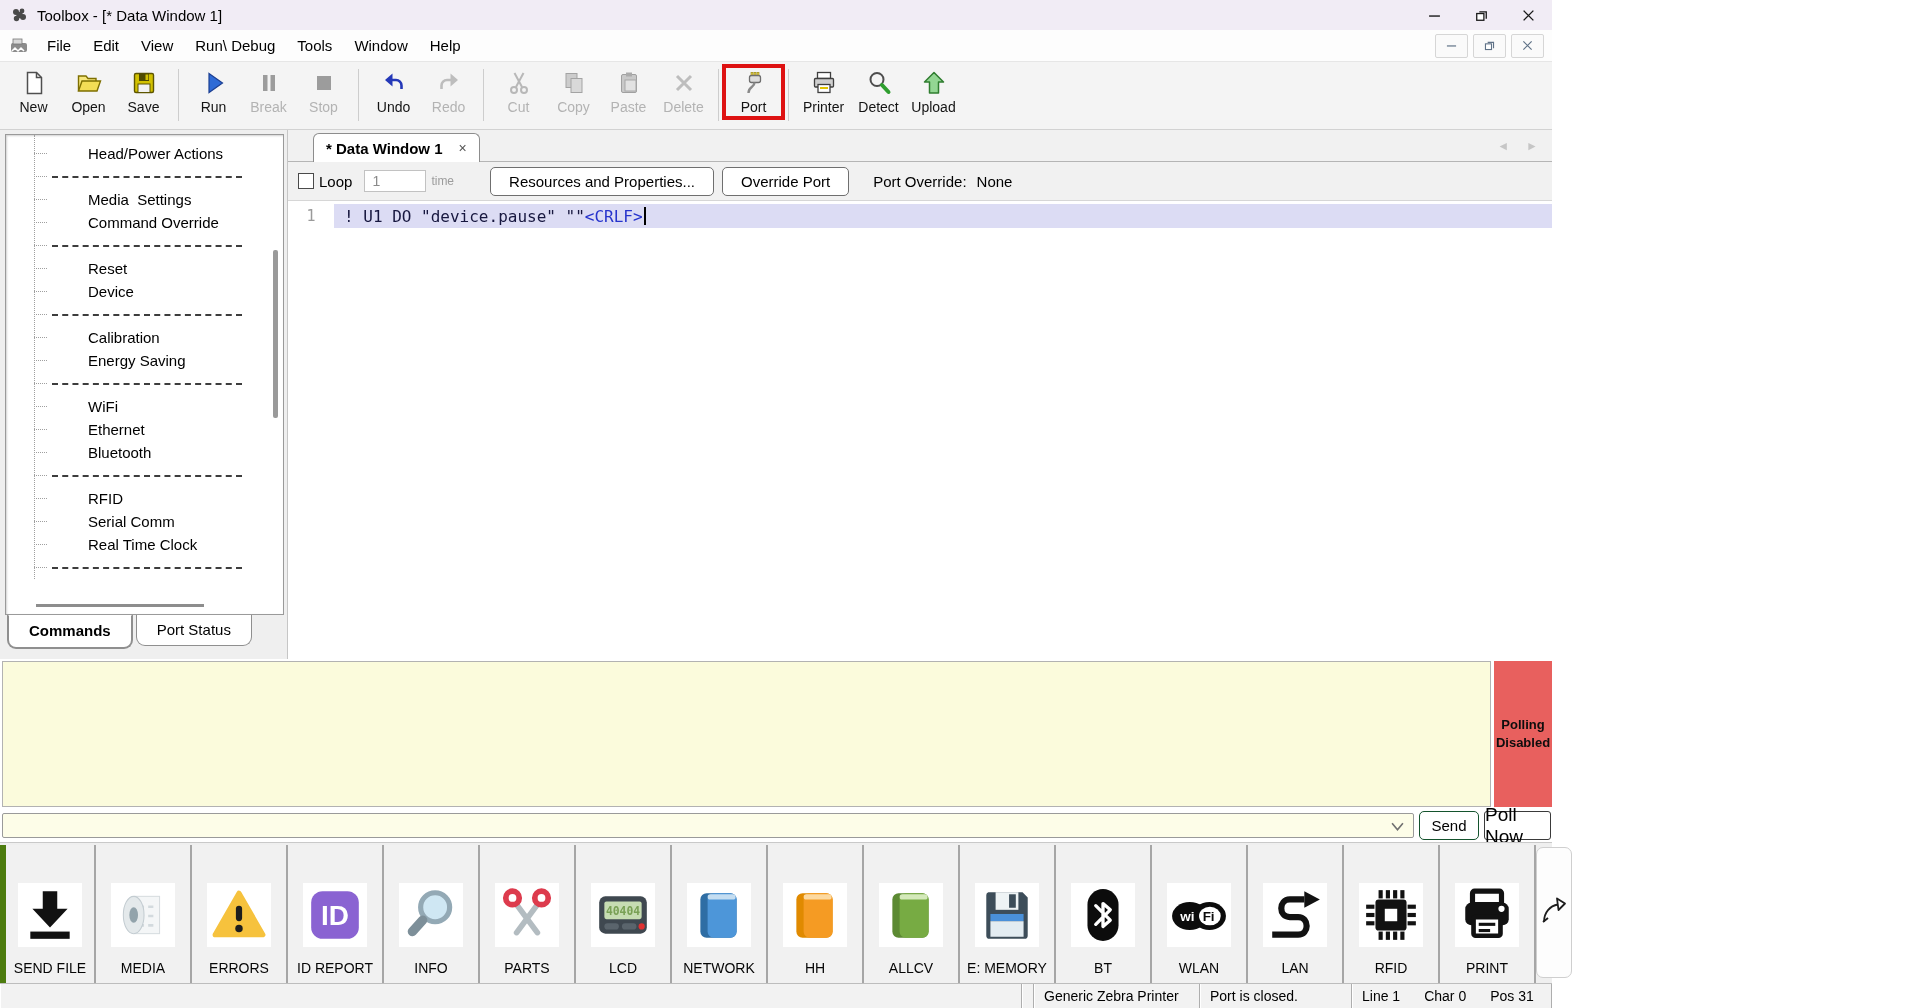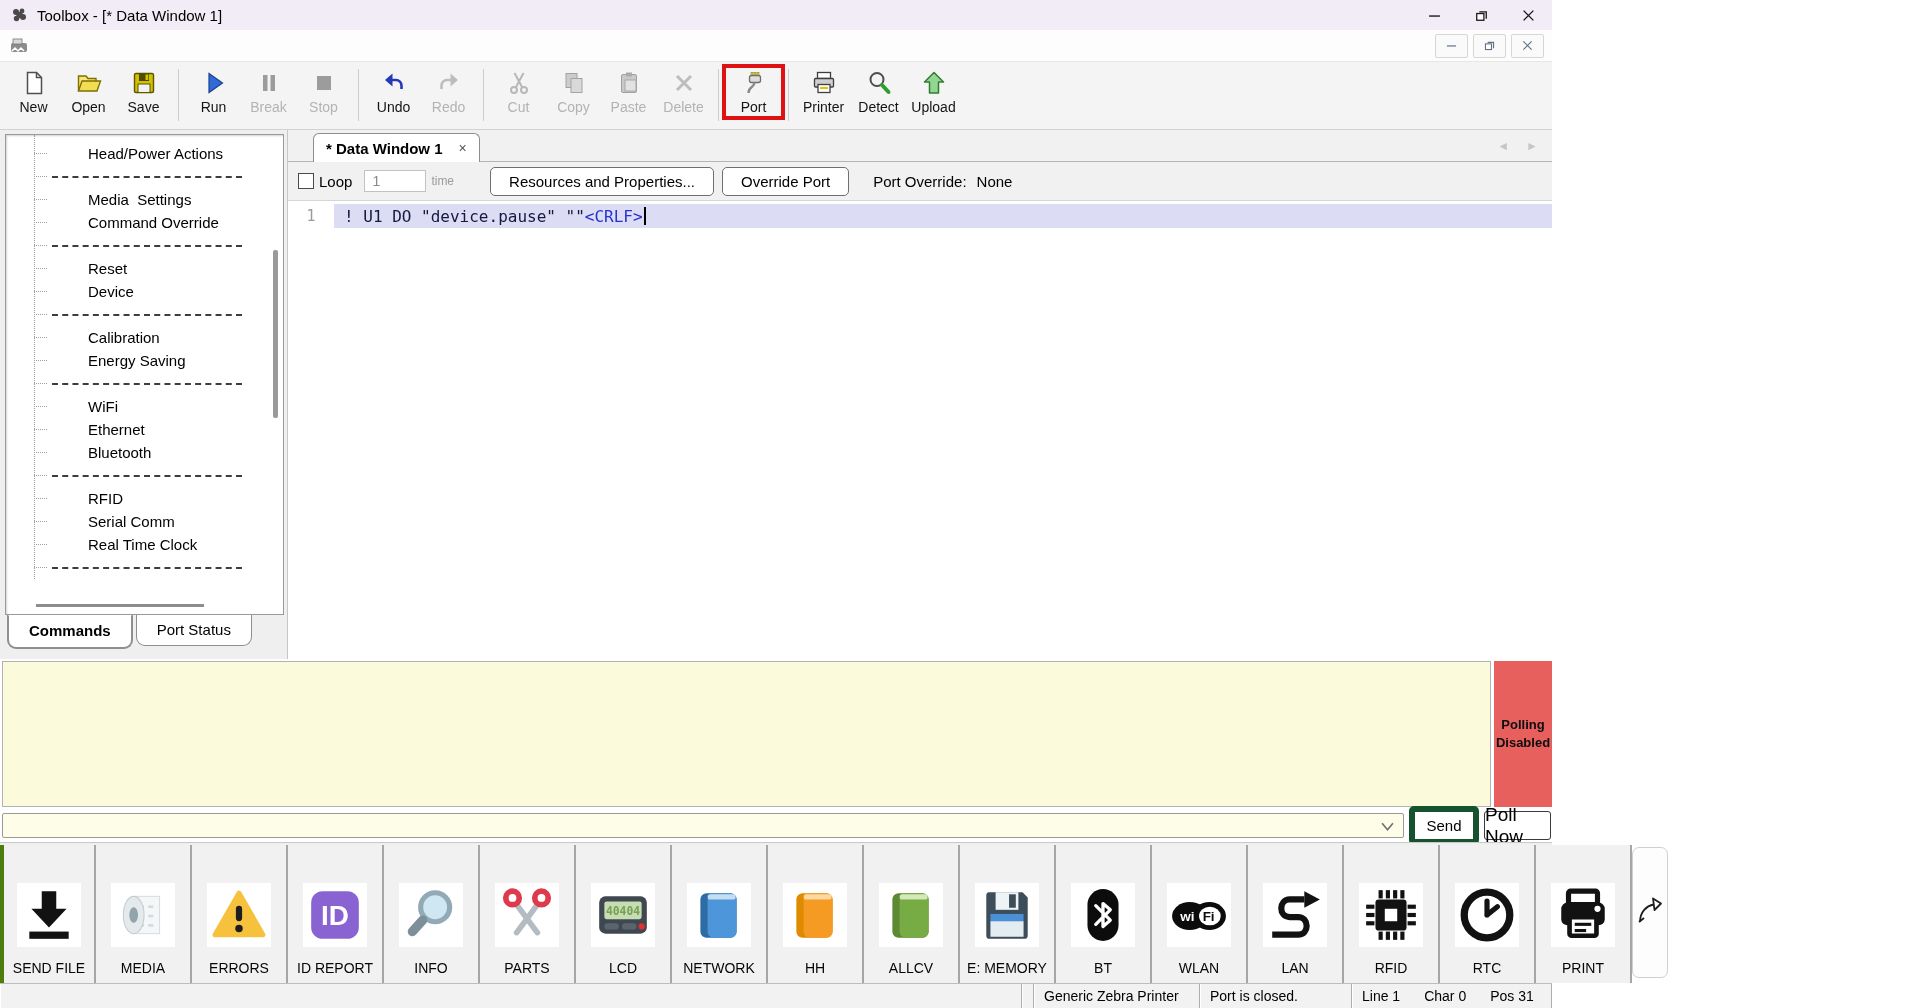--- a/index.html
+++ b/index.html
@@ -72,27 +72,27 @@
   .cursor{display:inline-block;width:2px;height:18px;background:#000;margin-left:1px;}
 
   
   .output{height:150px;flex:none;display:flex;background:#fff;padding:2px 0 2px 2px;box-sizing:border-box;}
   .output-yellow{flex:1;background:#fbfbdc;border:1px solid #b2b2b2;}
   .polling-box{width:58px;flex:none;margin-left:3px;background:#e8605e;display:flex;flex-direction:column;align-items:center;justify-content:center;font-size:13px;font-weight:600;line-height:1.4;color:#0d0d0d;}
 
   .sendrow{height:33px;flex:none;display:flex;align-items:center;padding:3px 1px 3px 2px;box-sizing:border-box;background:#fff;}
   .send-combo{flex:1;height:25px;background:#fdfde8;border:1px solid #9a9a9a;border-radius:2px;display:flex;align-items:center;justify-content:flex-end;padding-right:9px;box-sizing:border-box;}
   .send-combo svg{width:13px;height:9px;}
-  .send-btn{width:58px;height:27px;margin:0 5px;background:#fff;border:6px solid #14532d;border-radius:5px;font-size:15px;display:flex;align-items:center;justify-content:center;flex:none;}
+  .send-btn{width:58px;height:27px;margin:0 5px;background:#fff;border:1px solid #14532d;border-radius:5px;font-size:15px;display:flex;align-items:center;justify-content:center;flex:none;}
   .pollnow-btn{width:65px;height:27px;background:#fff;border:1px solid #3a3a3a;border-radius:3px;font-size:19px;display:flex;align-items:center;justify-content:center;flex:none;}
 
   
   .quickbar{height:141px;flex:none;background:#efefef;border-top:1px solid #c9c9c9;display:flex;align-items:stretch;box-sizing:border-box;padding-top:2px;}
   .qbtn{width:96px;flex:none;border-right:2px solid #a6a6a6;background:#f1f1f1;display:flex;flex-direction:column;align-items:center;justify-content:flex-end;padding-bottom:7px;box-sizing:border-box;}
-  .qbtn:first-child{border-left:4px solid #4d7c0f;}
+  .qbtn:first-child{border-left:6px solid #4d7c0f;}
   .qicon{width:64px;height:64px;background:#fff;margin-bottom:13px;display:flex;align-items:center;justify-content:center;}
   .qicon svg{width:58px;height:58px;display:block;}
   .qlabel{font-size:14px;white-space:pre;color:#060606;}
   .side-arrow-btn{width:62px;margin-left:auto;margin-right:3px;margin-top:2px;margin-bottom:5px;background:#fdfdfd;border:1px solid #cfcfcf;border-radius:7px;display:flex;align-items:center;justify-content:center;}
   .side-arrow-btn svg{width:34px;height:34px;}
 
   
   .statusbar{height:24px;flex:none;background:#f2f2f2;border-top:1px solid #bdbdbd;display:flex;align-items:stretch;font-size:14px;}
   .sb-seg{border-left:1px solid #ffffff;border-right:1px solid #aeaeae;display:flex;align-items:center;padding:0 9px;box-sizing:border-box;}
   .sb-empty{flex:1;}
@@ -140,20 +140,37 @@
   </div>
 
   <div class="menubar">
     <span class="menu-logo">
         <svg viewBox="0 0 20 20">
           <rect x="2" y="7" width="16" height="9" rx="2" fill="#8c8c8c"></rect>
           <rect x="4" y="3" width="9" height="5" fill="#d9d9d9" stroke="#777" stroke-width="0.8"></rect>
           <path d="M3 15 l3-3 3 3 3-3 3 3" stroke="#fff" stroke-width="1.5" fill="none"></path>
         </svg>
       </span>
+    <div class="menu-items">
+
+        <span class="menu-item">File</span>
+
+        <span class="menu-item">Edit</span>
+
+        <span class="menu-item">View</span>
+
+        <span class="menu-item">Run\ Debug</span>
+
+        <span class="menu-item">Tools</span>
+
+        <span class="menu-item">Window</span>
+
+        <span class="menu-item">Help</span>
+
+    </div>
     <div class="mdi-controls">
       <div class="mdi-btn">
           <svg viewBox="0 0 12 12">
             <line x1="1" y1="6.5" x2="11" y2="6.5" stroke="currentColor" stroke-width="1.3"></line>
           </svg>
         </div>
       <div class="mdi-btn">
           <svg viewBox="0 0 12 12" fill="none" stroke="currentColor" stroke-width="1.2">
             <path d="M4 2.6 h6.4 V9"></path>
             <rect x="1.6" y="4.2" width="6.6" height="6.2" fill="#fff"></rect>
@@ -724,29 +741,20 @@
               <rect x="44" y="26" width="8" height="4"></rect>
               <rect x="44" y="34" width="8" height="4"></rect>
               <rect x="13" y="13" width="30" height="30" rx="3"></rect>
             </g>
             <rect x="22" y="22" width="12" height="12" fill="#ffffff"></rect>
           </svg>
         </span>
         <span class="qlabel">RFID</span>
       </div>
 
-      <div class="qbtn">
-        <span class="qicon">
-          <svg viewBox="0 0 56 56">
-            <circle cx="28" cy="28" r="22" fill="none" stroke="#121212" stroke-width="7"></circle>
-            <path d="M28 28 L28 14.5 M28 28 L38 20" stroke="#121212" stroke-width="5" stroke-linecap="round" fill="none"></path>
-          </svg>
-        </span>
-        <span class="qlabel">RTC</span>
-      </div>
 
       <div class="qbtn">
         <span class="qicon">
           <svg viewBox="0 0 56 56">
             <rect x="14" y="5" width="28" height="13" rx="2" fill="#fff" stroke="#121212" stroke-width="5"></rect>
             <rect x="7" y="16" width="42" height="22" rx="6" fill="#121212"></rect>
             <circle cx="42" cy="22" r="3" fill="#ffffff"></circle>
             <rect x="15" y="30" width="26" height="18" rx="2" fill="#fff" stroke="#121212" stroke-width="4.5"></rect>
             <g stroke="#121212" stroke-width="3">
               <line x1="20" y1="37" x2="36" y2="37"></line>

